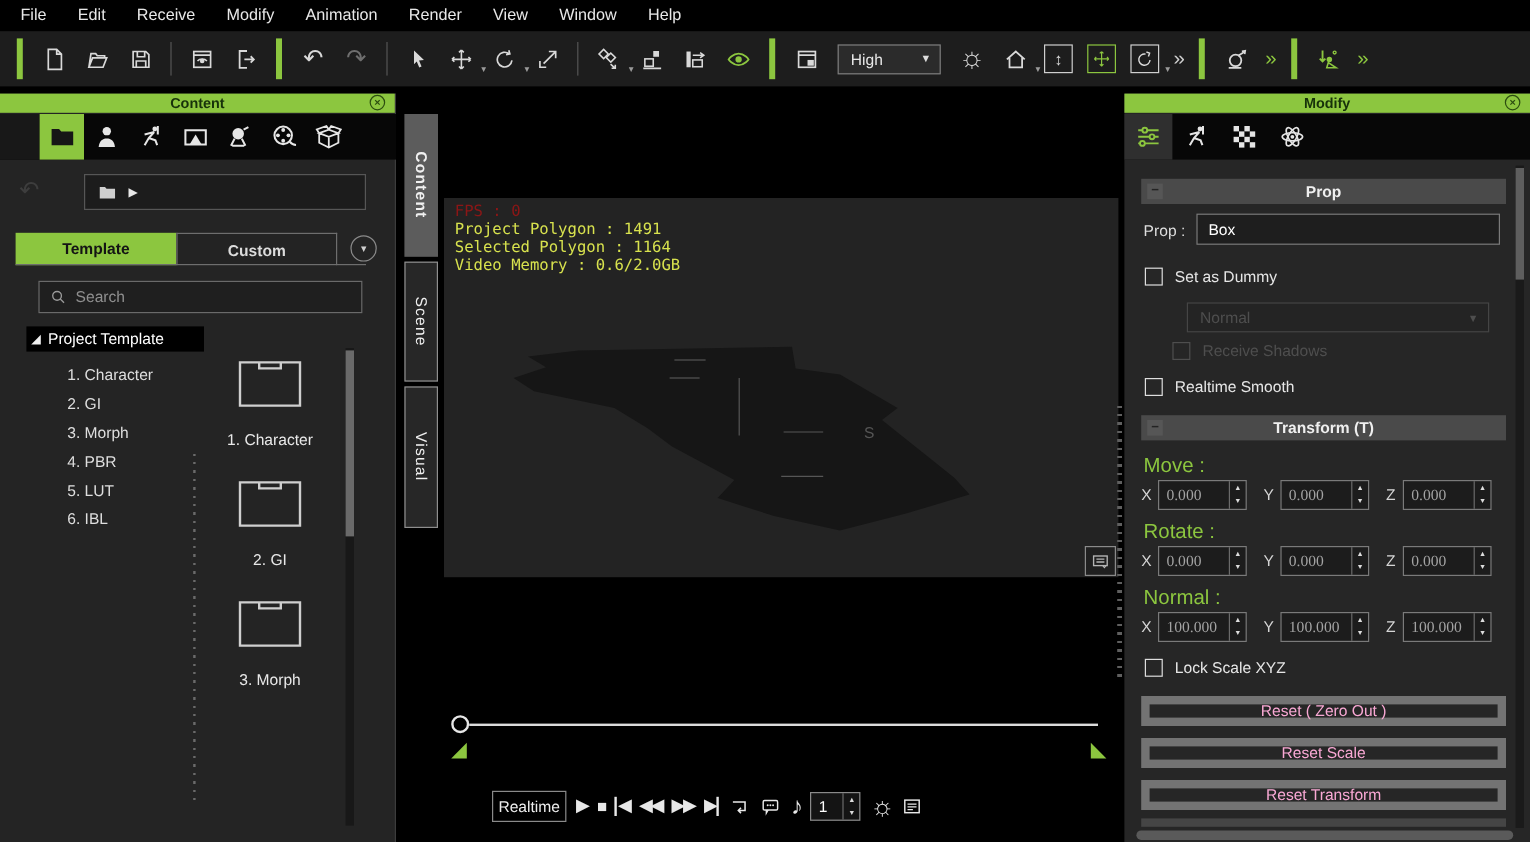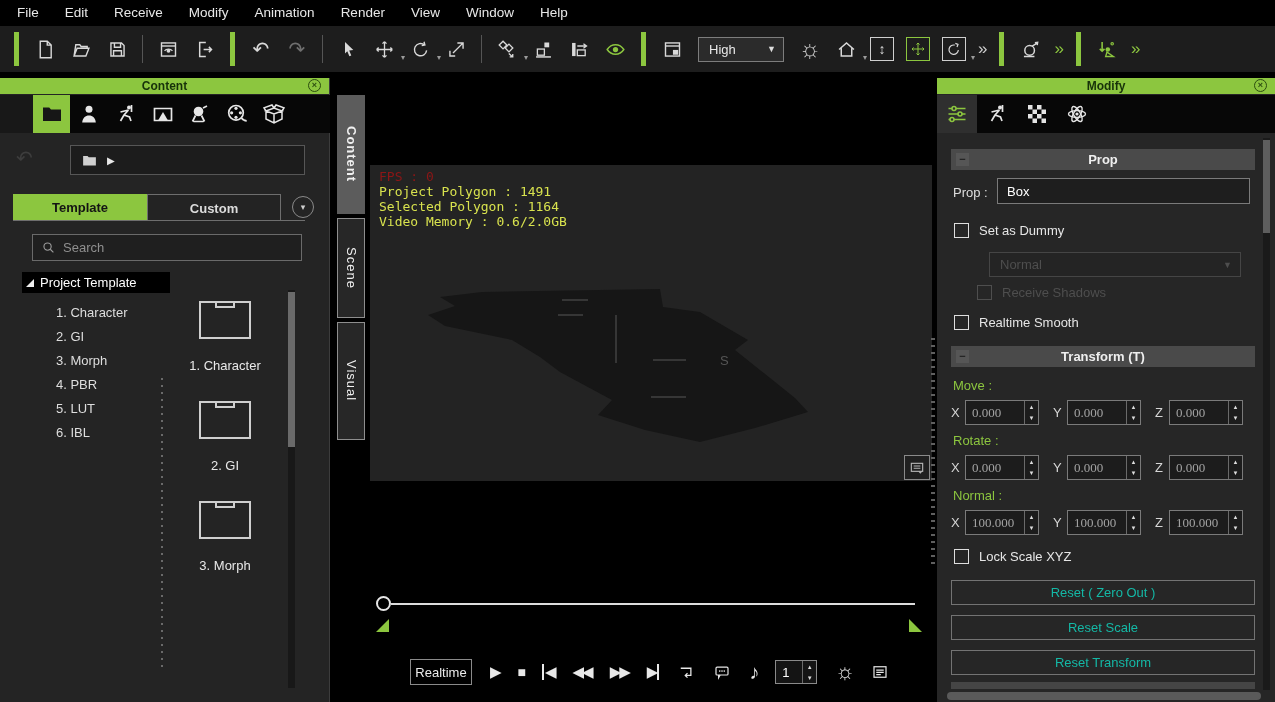--- a/index.html
+++ b/index.html
@@ -96,21 +96,21 @@
   #vsplit-right{position:absolute;left:563px;top:260px;width:4px;height:230px;
      background:repeating-linear-gradient(to bottom,#5f5f5f 0 2px,transparent 2px 7px)}
 
   
   #tl-knob{position:absolute;left:8px;top:518px;width:15px;height:15px;border:2px solid #e6e6e6;border-radius:50%;background:transparent}
   #tl-line{position:absolute;left:23px;top:525px;width:524px;height:2px;background:#dcdcdc}
   #tl-mark-left{position:absolute;left:8px;top:541px;width:0;height:0;border-bottom:13px solid var(--green);border-left:13px solid transparent}
   #tl-mark-right{position:absolute;left:541px;top:541px;width:0;height:0;border-bottom:13px solid var(--green);border-right:13px solid transparent}
 
   
-  #playback{position:absolute;left:42px;top:580px;width:500px;height:28px;display:flex;align-items:center;gap:18px}
+  #playback{position:absolute;left:42px;top:580px;width:500px;height:28px;display:flex;align-items:center;gap:8px}
   #realtime-btn{width:62px;height:26px;border:1px solid #8a8a8a;display:flex;align-items:center;justify-content:center;font-size:13px;color:#ececec;flex:none}
   .pbtn{color:#e8e8e8;font-size:15px;line-height:16px;display:flex;align-items:center;flex:none;letter-spacing:-2px}
   .pbtn .lbar{border-left:2.5px solid #e8e8e8;padding-left:1px}
   .pbtn .rbar{border-right:2.5px solid #e8e8e8;padding-right:1px}
   .pbtn svg{width:18px;height:18px}
   #frame-spin{width:42px;height:24px;border:1px solid #8a8a8a;background:#141414;display:flex;flex:none}
   #frame-spin .fv{flex:1;display:flex;align-items:center;padding-left:6px;font-size:13px;color:#fff}
   .udcol{width:14px;display:flex;flex-direction:column;border-left:1px solid #6a6a6a}
   .udcol span{flex:1;display:flex;align-items:center;justify-content:center;font-size:6px;color:#ddd;line-height:6px}
 
@@ -118,33 +118,33 @@
   #modify-panel{left:937px;top:78px;width:338px;height:624px;background:#262626}
   #mtabrow{position:absolute;left:0;top:17px;width:338px}
   .mtab{width:40px;height:38px;display:flex;align-items:center;justify-content:center;color:#e4e4e4}
   .mtab svg{width:24px;height:24px}
   .mtab.active{background:#2f2f2f;color:var(--green)}
   #mscroll-track{left:326px;top:60px;width:7px;height:552px;background:#1a1a1a}
   #mscroll-thumb{left:326px;top:62px;width:7px;height:93px;background:#5e5e5e}
   .sec{position:absolute;left:14px;width:304px;height:21px;background:#4a4a4a;display:flex;align-items:center;justify-content:center;font-size:13px;font-weight:bold;color:#efefef}
   .sec .minus{position:absolute;left:5px;top:4px;width:13px;height:13px;background:#565656;color:#232323;font-size:11px;line-height:12px;text-align:center}
   .flabel{position:absolute;font-size:13px;color:#dedede}
-  .glabel{position:absolute;font-size:13px;color:var(--green)}
+  .glabel{position:absolute;font-size:17px;color:var(--green)}
   .tfield{position:absolute;height:26px;background:var(--field);border:1px solid #7a7a7a;color:#fff;font-size:13px;padding-left:9px;font-family:inherit;outline:none}
   .cbrow{position:absolute;display:flex;align-items:center;gap:10px;font-size:13px;color:#e6e6e6}
   .cbrow.dis{color:#4e4e4e}
   #dummy-select{left:52px;top:174px;width:252px;height:25px;border:1px solid #454545;background:#242424;display:flex;align-items:center}
   #dummy-select .dv{flex:1;padding-left:10px;font-size:13px;color:#4e4e4e}
   #dummy-select .dc{padding-right:8px;font-size:9px;color:#4e4e4e}
   .axisrow{position:absolute;left:14px;width:304px;height:25px;display:flex;align-items:center}
   .axl{width:14px;font-size:13px;color:#d6d6d6}
   .spin{display:flex;width:74px;height:25px;border:1px solid #7a7a7a;background:#1c1c1c;margin-right:14px}
   .spin input{width:100%;border:none;background:transparent;color:#a3a3a3;font-size:13px;padding-left:6px;outline:none;font-family:Liberation Serif, serif}
   .spin .sbody{flex:1;display:flex;align-items:center}
-  .mbtn{position:absolute;left:14px;width:304px;height:25px;border:1px solid #737373;background:#262626;display:flex;align-items:center;justify-content:center;font-size:13px;color:#14b8a6}
+  .mbtn{position:absolute;left:14px;width:304px;height:25px;border:7px solid #737373;background:#262626;display:flex;align-items:center;justify-content:center;font-size:13px;color:#f9a8d4}
   #m-partial{left:14px;top:604px;width:304px;height:7px;background:#454545}
   #m-hscroll{left:10px;top:614px;width:314px;height:8px;background:#5a5a5a;border-radius:4px}
 </style>
 </head>
 <body>
 
 <svg width="0" height="0" style="position:absolute" aria-hidden="true">
   <defs>
     <g id="_s"></g>
     <symbol id="sy-file" viewBox="0 0 24 24">

